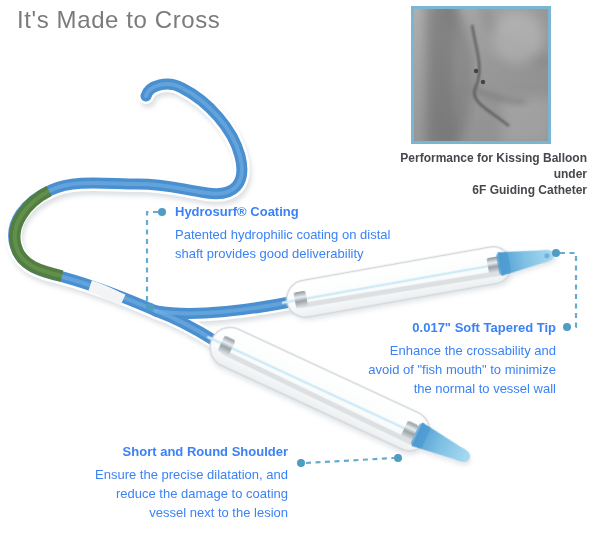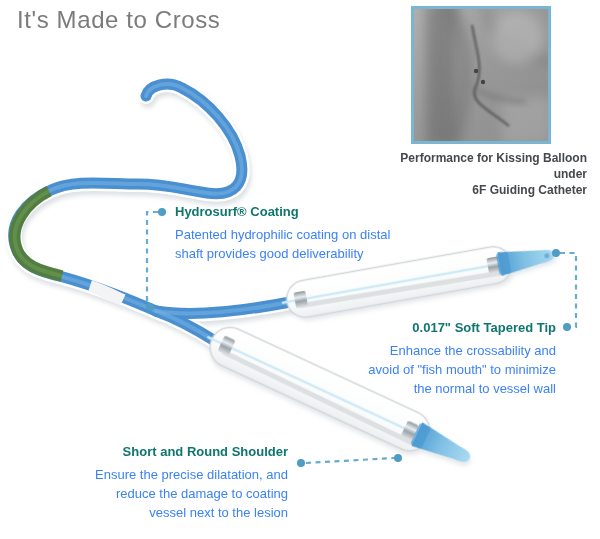--- a/index.html
+++ b/index.html
@@ -16,21 +16,21 @@
   .xray{
     position:absolute;left:411px;top:6px;width:140px;height:138px;margin:0;
     border:3px solid #7ab5d4;box-sizing:border-box;background:#9a9a9a;
   }
   .xray svg{display:block;}
   .caption{
     position:absolute;left:377px;top:151px;width:210px;
     font-size:12px;font-weight:700;color:#45494d;line-height:1.33;text-align:right;
   }
   .ann{position:absolute;}
-  .ann-h{font-size:13px;font-weight:700;color:#0f766e;line-height:1.3;margin-bottom:5px;}
+  .ann-h{font-size:13px;font-weight:700;color:#3b82f6;line-height:1.3;margin-bottom:5px;}
   .ann-b{font-size:13px;font-weight:400;color:#3b82f6;line-height:1.45;}
   .ann-hydrosurf{left:175px;top:204px;width:260px;text-align:left;}
   .ann-tip{right:44px;top:320px;width:240px;text-align:right;}
   .ann-shoulder{right:312px;top:444px;width:250px;text-align:right;}
   #wire-group{filter:drop-shadow(2px 4px 2px rgba(140,152,162,.28));}
   .balloon-g{filter:drop-shadow(2px 3px 2px rgba(150,160,170,.25));}
 </style>
 </head>
 <body>
 

